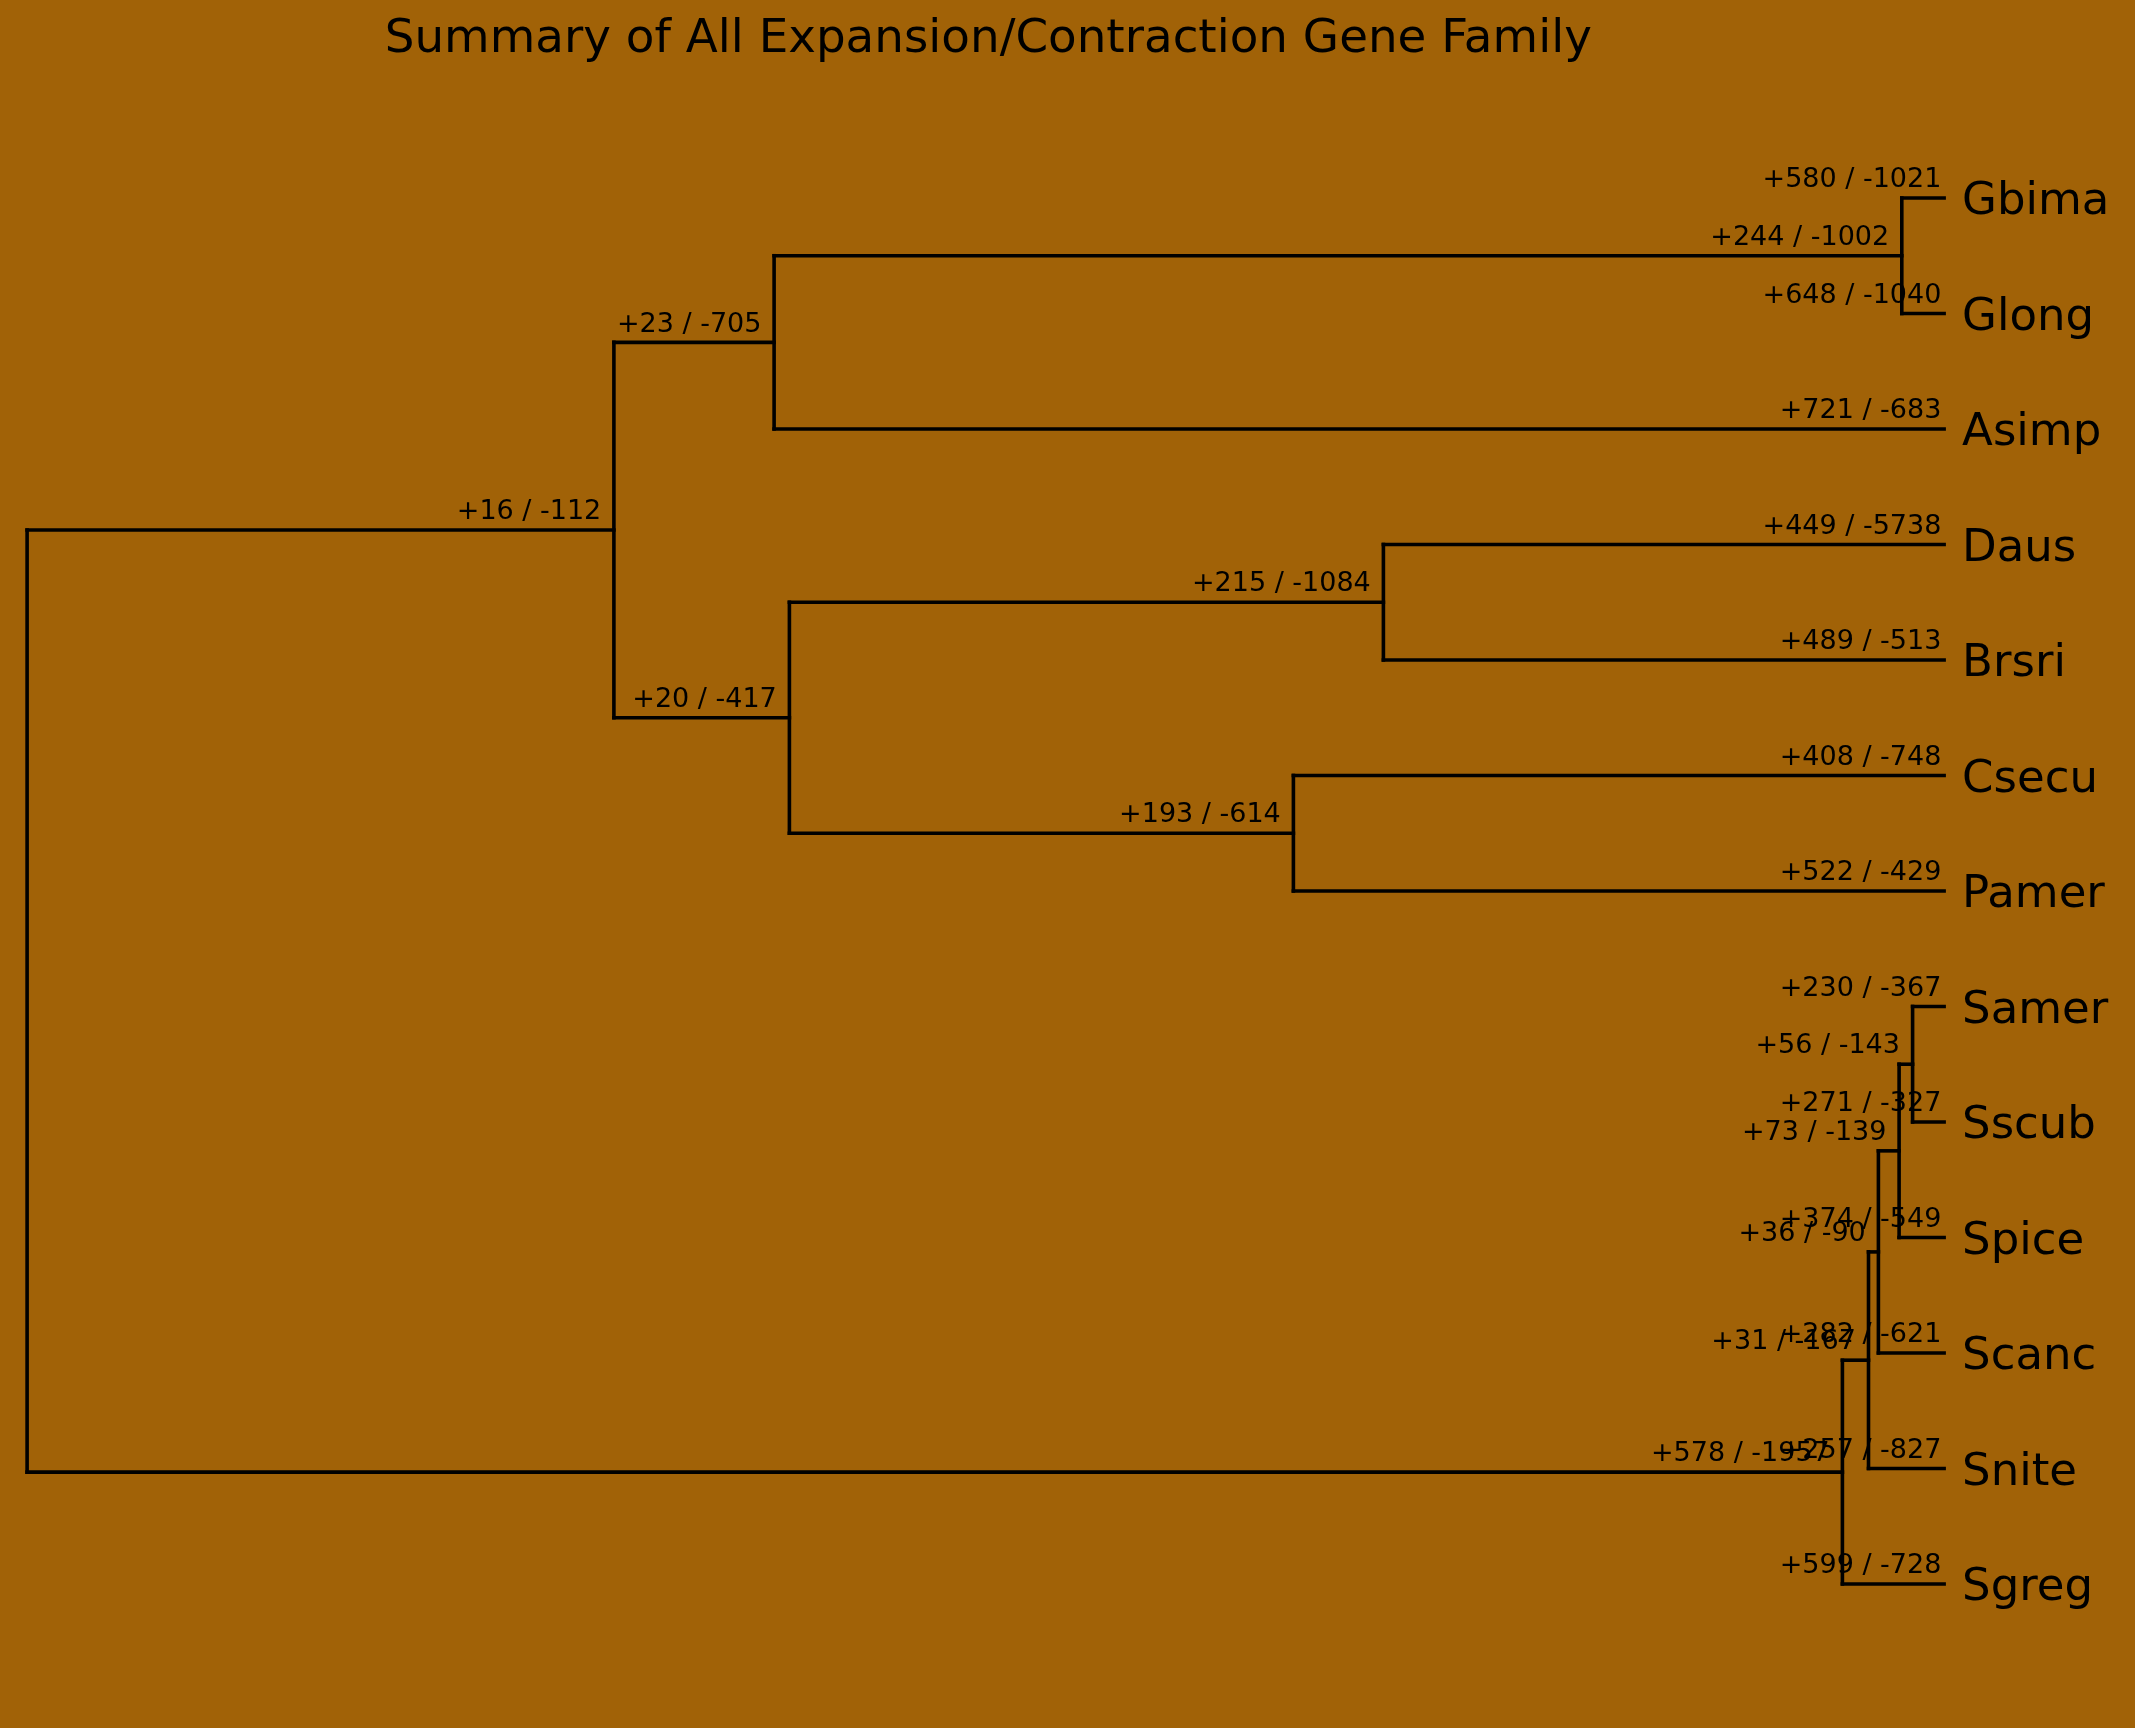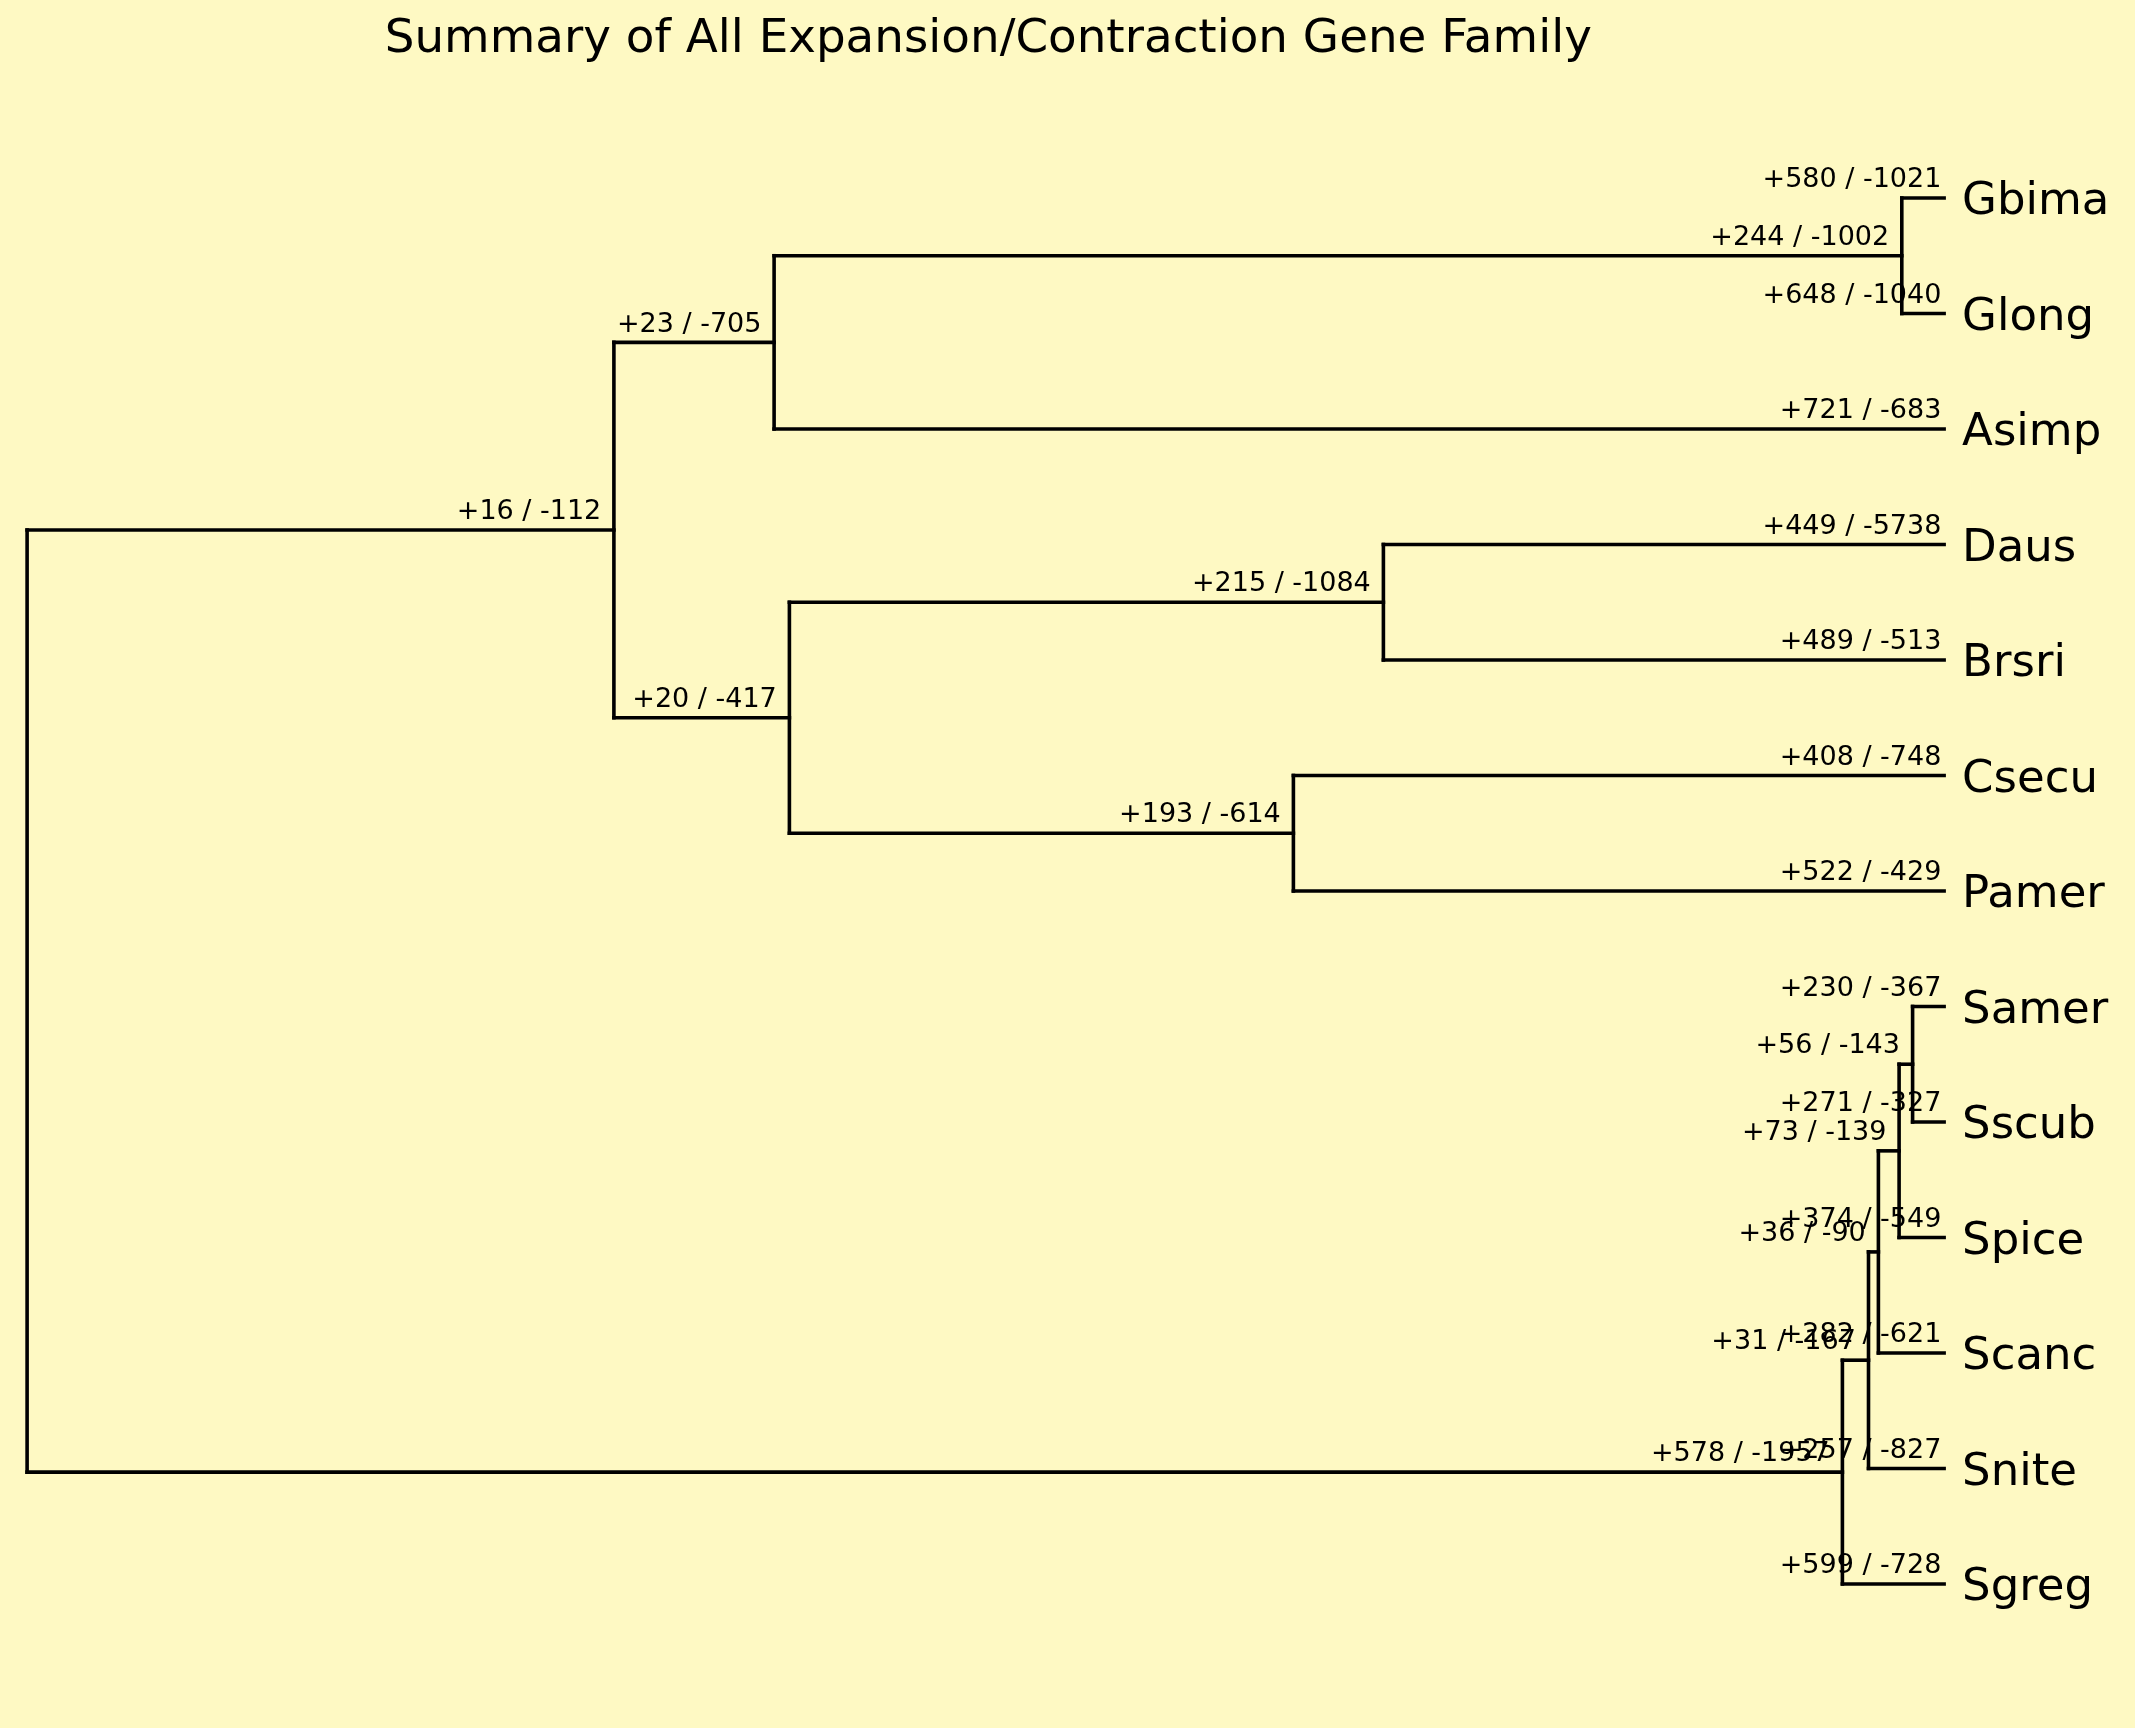--- a/index.html
+++ b/index.html
@@ -1,20 +1,20 @@
 <!DOCTYPE html>
 <html style="font-size:14.4px"><head>
 <meta charset="utf-8">
 <style>
   html, body { margin: 0; padding: 0; background: #ffffff; }
   .figure {
     position: relative;
     width: 2135px;
     height: 1728px;
-    background: #fef9c3;
+    background: #a16207;
     font-family: "DejaVu Sans", sans-serif;
     overflow: hidden;
     text-align: right;
   }
   svg { position: absolute; left: 0; top: 0; }
   .title-text {
     font-family: "DejaVu Sans", sans-serif;
     font-size: 52px;
     fill: #000000;
   }

